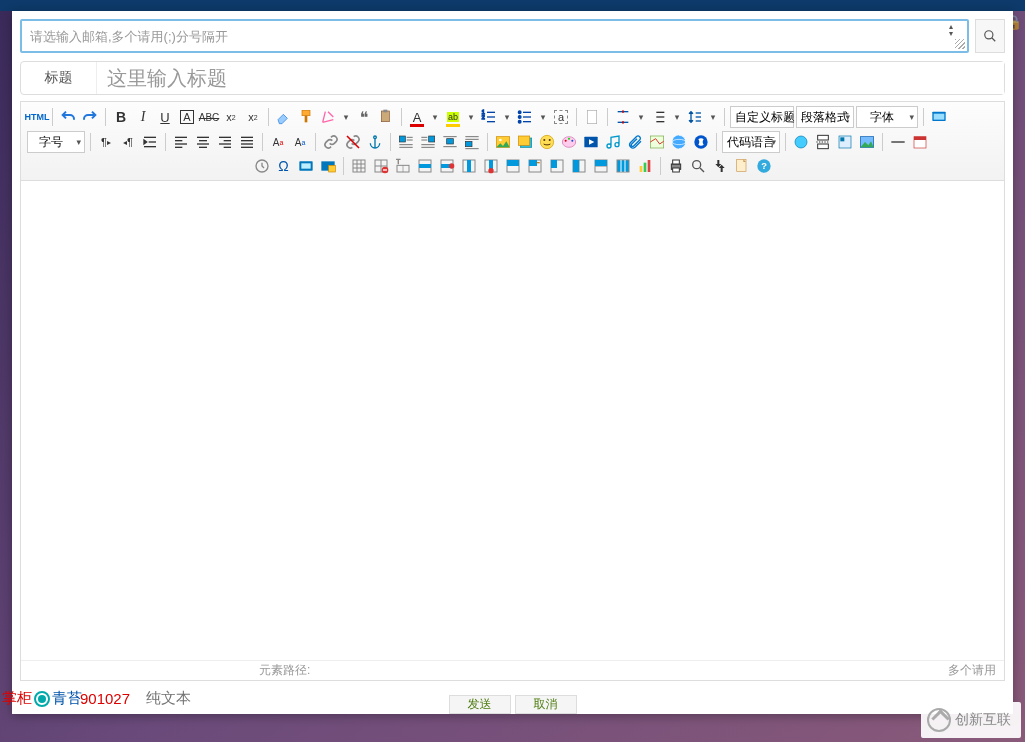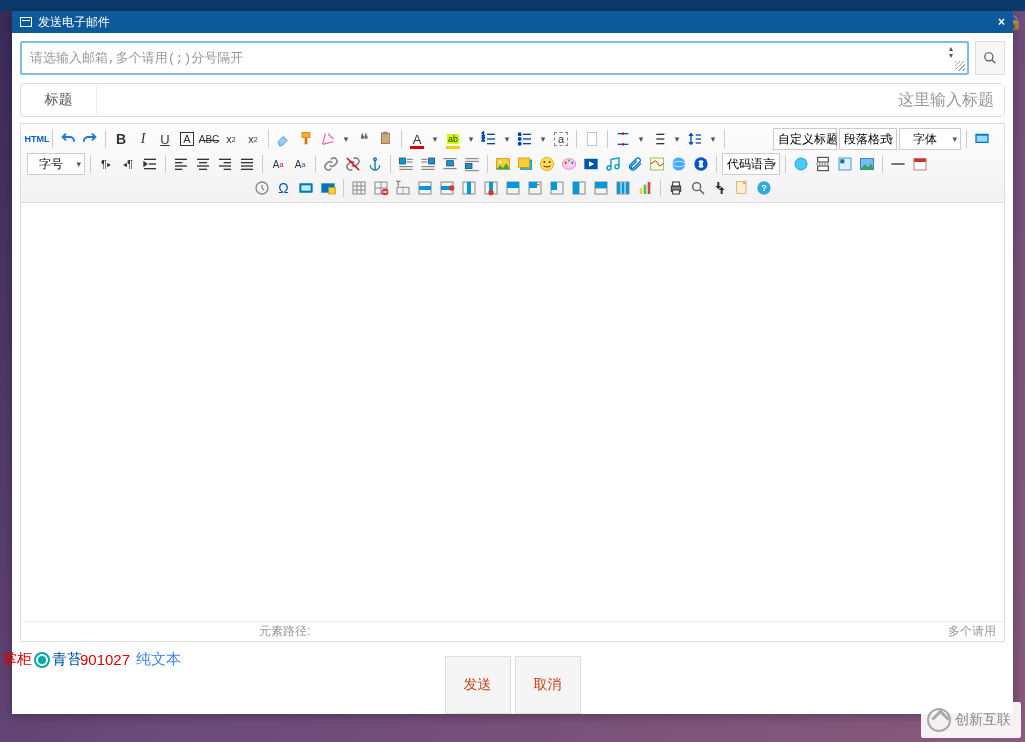--- a/index.html
+++ b/index.html
@@ -7,75 +7,70 @@
 body { background: linear-gradient(135deg, #3a2a5a, #6a4a7a, #8a5a7a); position: relative; }
 .top-bar { height: 11px; background: #0d3a6a; }
 .dialog { position: absolute; left: 12px; top: 11px; right: 12px; bottom: 28px; background: #fff; box-shadow: 0 2px 10px rgba(0,0,0,0.3); display: flex; flex-direction: column; }
 .dialog-header { background: #0d5a9a; color: #fff; height: 22px; display: flex; align-items: center; padding: 0 8px; font-size: 12px; }
 .dialog-header .hdr-icon { width: 12px; height: 10px; border: 1px solid #fff; margin-right: 6px; position: relative; }
 .dialog-header .hdr-icon::before { content:""; position:absolute; top:2px; left:1px; right:1px; height:1px; background:#fff; }
 .dialog-header .close { margin-left: auto; cursor: pointer; font-weight: bold; }
 
 .email-row { display: flex; padding: 8px; gap: 6px; }
 .email-input-wrap { flex: 1; position: relative; border: 2px solid #7cbde8; border-radius: 2px; background: #fff; }
-.email-input { width: 100%; height: 30px; border: none; outline: none; padding: 0 20px 0 8px; font-size: 13px; color: #000000; font-family: Liberation Mono, monospace; }
+.email-input { width: 100%; height: 30px; border: none; outline: none; padding: 0 20px 0 8px; font-size: 13px; color: #000000; }
 .email-input::placeholder { color: #999; }
 .spinner { position: absolute; right: 14px; top: 2px; display:flex; flex-direction:column; font-size:8px; line-height:7px; color:#555;}
 .resize-corner { position:absolute; right:2px; bottom:2px; width:10px; height:10px; background: repeating-linear-gradient(135deg, #aaa 0 1px, transparent 1px 3px); }
 .search-btn { width: 30px; height: 34px; background: #f7f7f7; border: 1px solid #ddd; display:flex; align-items:center; justify-content:center; cursor:pointer; }
 .search-btn svg { width:14px; height:14px; stroke:#555; fill:none; stroke-width:2; }
 
 .title-row { display: flex; margin: 0 8px 6px 8px; border: 1px solid #ddd; border-radius: 4px; height: 34px; align-items:center; }
 .title-label { width: 76px; text-align:center; font-size:14px; color:#555; border-right:1px solid #eee; height:100%; display:flex; align-items:center; justify-content:center; }
-.title-input { flex:1; border:none; outline:none; height:100%; padding:0 10px; font-size:16px;text-align:right; }
+.title-input { flex:1; border:none; outline:none; height:100%; padding:0 10px; font-size:20px; }
 .title-input::placeholder{ color:#999; }
 
 .editor { margin: 0 8px; border:1px solid #ddd; flex:1; display:flex; flex-direction:column; min-height:0; }
 .toolbar { background: linear-gradient(#fdfdfd,#f2f2f2); border-bottom:1px solid #ddd; padding: 4px 6px; }
 .tb-row { display:flex; align-items:center; flex-wrap:nowrap; gap:2px; margin-bottom:3px; }
 .tb-row:last-child { margin-bottom:0; justify-content:center;}
 .tb-btn { width:20px; height:20px; display:flex; align-items:center; justify-content:center; cursor:pointer; border-radius:2px; font-size:11px; color:#333; position:relative;}
 .tb-sep { width:1px; height:18px; background:#ccc; margin:0 3px; }
 .tb-select { height:22px; font-size:12px; border:1px solid #ccc; background:#fff; padding:0 14px 0 4px; position:relative; cursor:pointer; display:flex; align-items:center; white-space:nowrap;}
 .tb-select::after { content:"▾"; position:absolute; right:3px; font-size:9px; color:#555;}
 .tb-dd { width:12px; display:flex; align-items:center; justify-content:center; font-size:9px; color:#555; cursor:pointer;}
 svg { width:16px; height:16px; }
 
 .canvas { flex:1; background:#fff; min-height:0; }
 .status-bar { height:20px; border-top:1px solid #eee; display:flex; align-items:center; font-size:12px; color:#999; padding:0 8px;}
 .status-bar .sp { flex:1;}
 
 .footer { padding: 14px 0 0 0; display:flex; align-items:center; justify-content:center; gap:4px; position:relative; }
-.footer-btn { padding: 19px 18px; font-size:14px; border:1px solid #ddd; background:#f5f5f5; color:#c2410c; cursor:pointer; }
+.footer-btn { padding: 0 18px; font-size:12px; border:1px solid #ddd; background:#f5f5f5; color:#4d7c0f; cursor:pointer; }
 .overlay-text { position:absolute; left:-10px; top:8px; display:flex; align-items:center; font-size:15px; }
 .ov-red { color:#d00; }
 .ov-radio { width:16px; height:16px; border:2px solid #0aa; border-radius:50%; display:inline-flex; align-items:center; justify-content:center; margin:0 2px;}
 .ov-radio::after { content:""; width:8px; height:8px; background:#0aa; border-radius:50%;}
 .ov-blue { color:#05a;}
 .ov-red2 { color:#d00; margin-left:-2px;}
-.ov-black { color:#3b82f6; margin-left:6px;}
+.ov-black { color:#737373; margin-left:16px;}
 
 .watermark { position:absolute; right:4px; bottom:4px; width:100px; height:36px; background:rgba(255,255,255,0.92); display:flex; align-items:center; padding:0 6px; font-size:14px; color:#888; border-radius:2px;}
 .watermark .logo { width:24px; height:24px; border:2px solid #aaa; border-radius:50%; position:relative; margin-right:4px;}
 .watermark .logo::before { content:""; position:absolute; left:5px; top:2px; width:10px; height:10px; border-left:3px solid #aaa; border-top:3px solid #aaa; transform:rotate(45deg);}
 
 .lock-icon { position:absolute; right:2px; top:14px; color:rgba(200,200,200,0.6); font-size:14px;}
 </style>
 </head>
 <body>
 
 <div class="top-bar"></div>
 <span class="lock-icon">🔒</span>
 
 <div class="dialog">
-  <div class="dialog-header">
-    <span class="hdr-icon"></span>
-    <span>发送电子邮件</span>
-    <span class="close">×</span>
-  </div>
 
   <div class="email-row">
     <div class="email-input-wrap">
       <input class="email-input" placeholder="请选输入邮箱,多个请用(;)分号隔开" style="">
       <div class="spinner">
           <span>▴</span>
           <span>▾</span>
         </div>
       <div class="resize-corner"></div>
     </div>
@@ -204,21 +199,21 @@
         <span class="tb-btn">
             <svg viewBox="0 0 24 24" stroke="#05a" stroke-width="2">
               <path d="M6 4v16M3 7l3-3 3 3M3 17l3 3 3-3"></path>
               <line x1="13" y1="6" x2="21" y2="6"></line>
               <line x1="13" y1="12" x2="21" y2="12"></line>
               <line x1="13" y1="18" x2="21" y2="18"></line>
             </svg>
           </span>
         <span class="tb-dd">▾</span>
         <span class="tb-sep"></span>
-        <span class="tb-select" style="width:64px;margin-left:43px;">自定义标题</span>
+        <span class="tb-select" style="width:64px;">自定义标题</span>
         <span class="tb-select" style="width:58px;">段落格式</span>
         <span class="tb-select" style="width:62px;justify-content:center;">字体</span>
         <span class="tb-sep"></span>
         <span class="tb-btn">
             <svg viewBox="0 0 24 24">
               <rect x="2" y="4" width="20" height="14" fill="#07c" rx="1"></rect>
               <rect x="4" y="7" width="16" height="9" fill="#9df"></rect>
             </svg>
           </span>
       </div>

